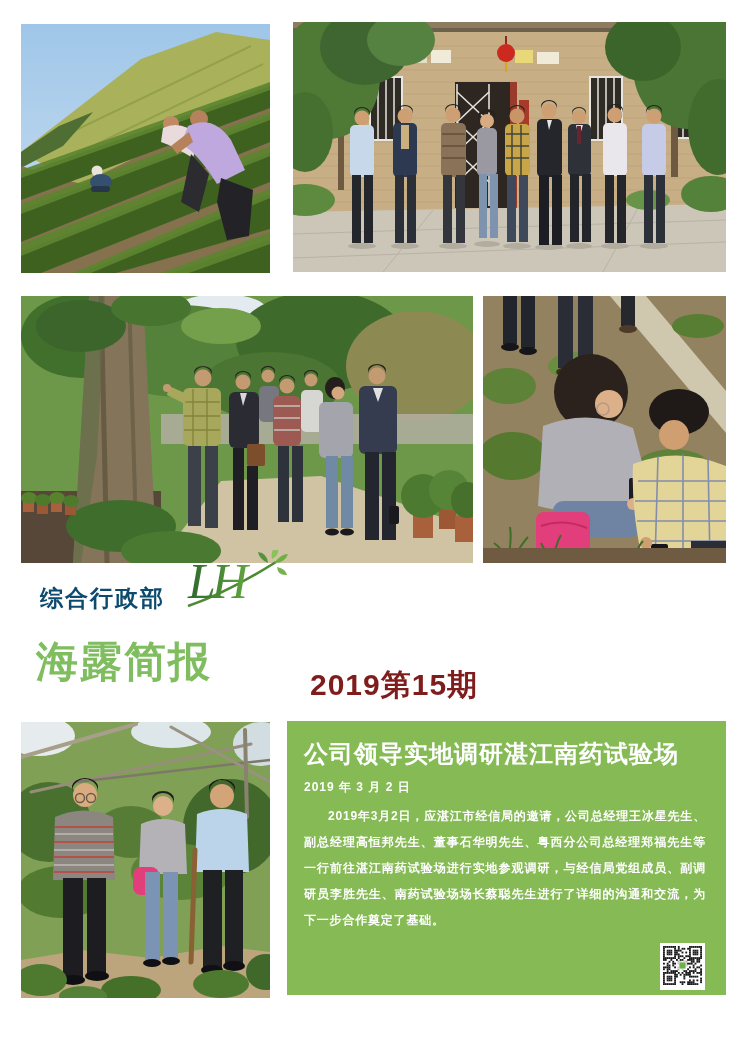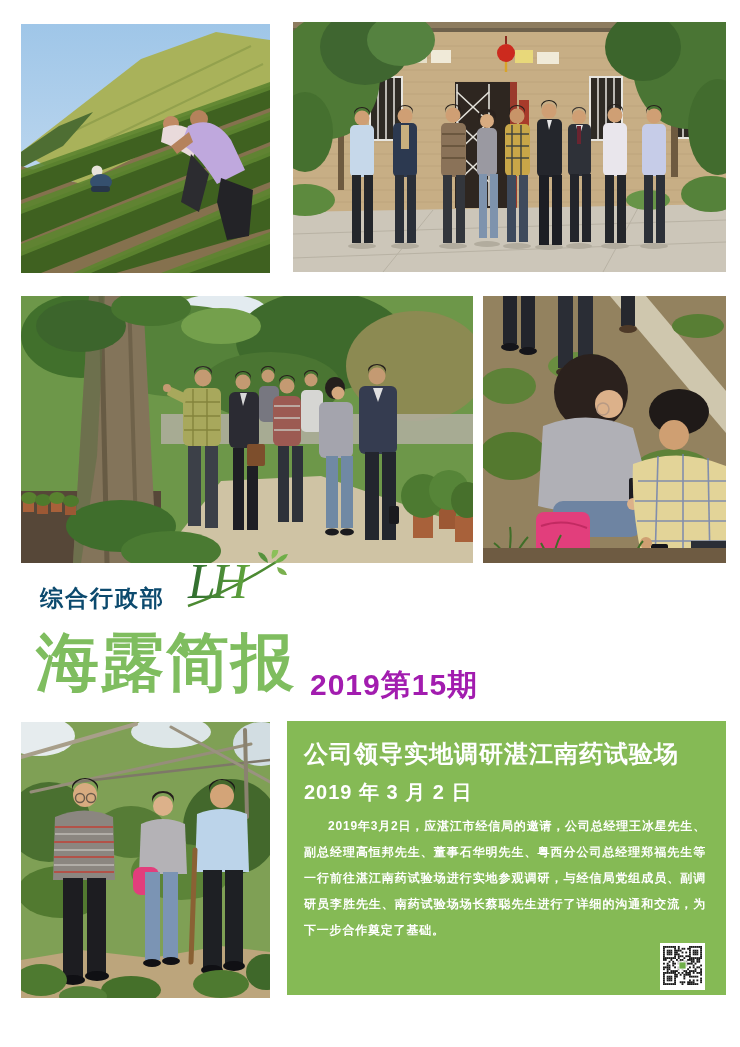--- a/index.html
+++ b/index.html
@@ -12,26 +12,26 @@
   #photo-tea-field        { left:21px;  top:24px;  width:249px; height:249px; }
   #photo-group-building   { left:293px; top:22px;  width:433px; height:250px; }
   #photo-garden-discussion{ left:21px;  top:296px; width:452px; height:267px; }
   #photo-plant-inspection { left:483px; top:296px; width:243px; height:267px; }
   #photo-field-visit      { left:21px;  top:722px; width:249px; height:276px; }
 
   .masthead { position:absolute; left:0; top:0; width:740px; height:0; }
   .dept  { position:absolute; left:40px; top:583px; font-size:23px; font-weight:bold; color:#0c4a6e; letter-spacing:2px; white-space:nowrap; }
   .logo  { position:absolute; left:184px; top:550px; width:108px; height:60px; }
   .logo svg { display:block; width:100%; height:100%; }
-  .title { position:absolute; left:36px; top:629px; font-size:63px; line-height:66px; font-weight:bold; color:#7fbd5f; letter-spacing:2px; white-space:nowrap; }
-  .issue { position:absolute; left:310px; top:665px; font-size:30px; font-weight:bold; color:#a21caf; letter-spacing:1px; white-space:nowrap; }
+  .title { position:absolute; left:36px; top:629px; font-size:42px; line-height:66px; font-weight:bold; color:#7fbd5f; letter-spacing:2px; white-space:nowrap; }
+  .issue { position:absolute; left:310px; top:665px; font-size:30px; font-weight:bold; color:#7f1d1d; letter-spacing:1px; white-space:nowrap; }
 
   .article { position:absolute; left:287px; top:721px; width:439px; height:274px; background:#85ba55; color:#fff; padding:17px 20px 0 17px; }
   .article-title { font-size:24px; font-weight:bold; letter-spacing:1px; white-space:nowrap; }
-  .article-date  { font-size:20px; font-weight:bold; letter-spacing:1px; margin-top:9px; }
+  .article-date  { font-size:12px; font-weight:bold; letter-spacing:1px; margin-top:9px; }
   .article-body  { font-size:12px; font-weight:bold; line-height:26px; letter-spacing:0.8px; text-align:justify; text-indent:2em; margin-top:7px; }
   .website { position:absolute; right:78px; top:240px; font-size:25px; font-weight:bold; color:#fff; letter-spacing:0.5px; }
   .qr { position:absolute; right:21px; top:222px; width:45px; height:47px; background:#fff; padding:3px; }
   .qr svg { display:block; width:100%; height:100%; }
 </style>
 </head>
 <body>
 
 <div class="page">
 

